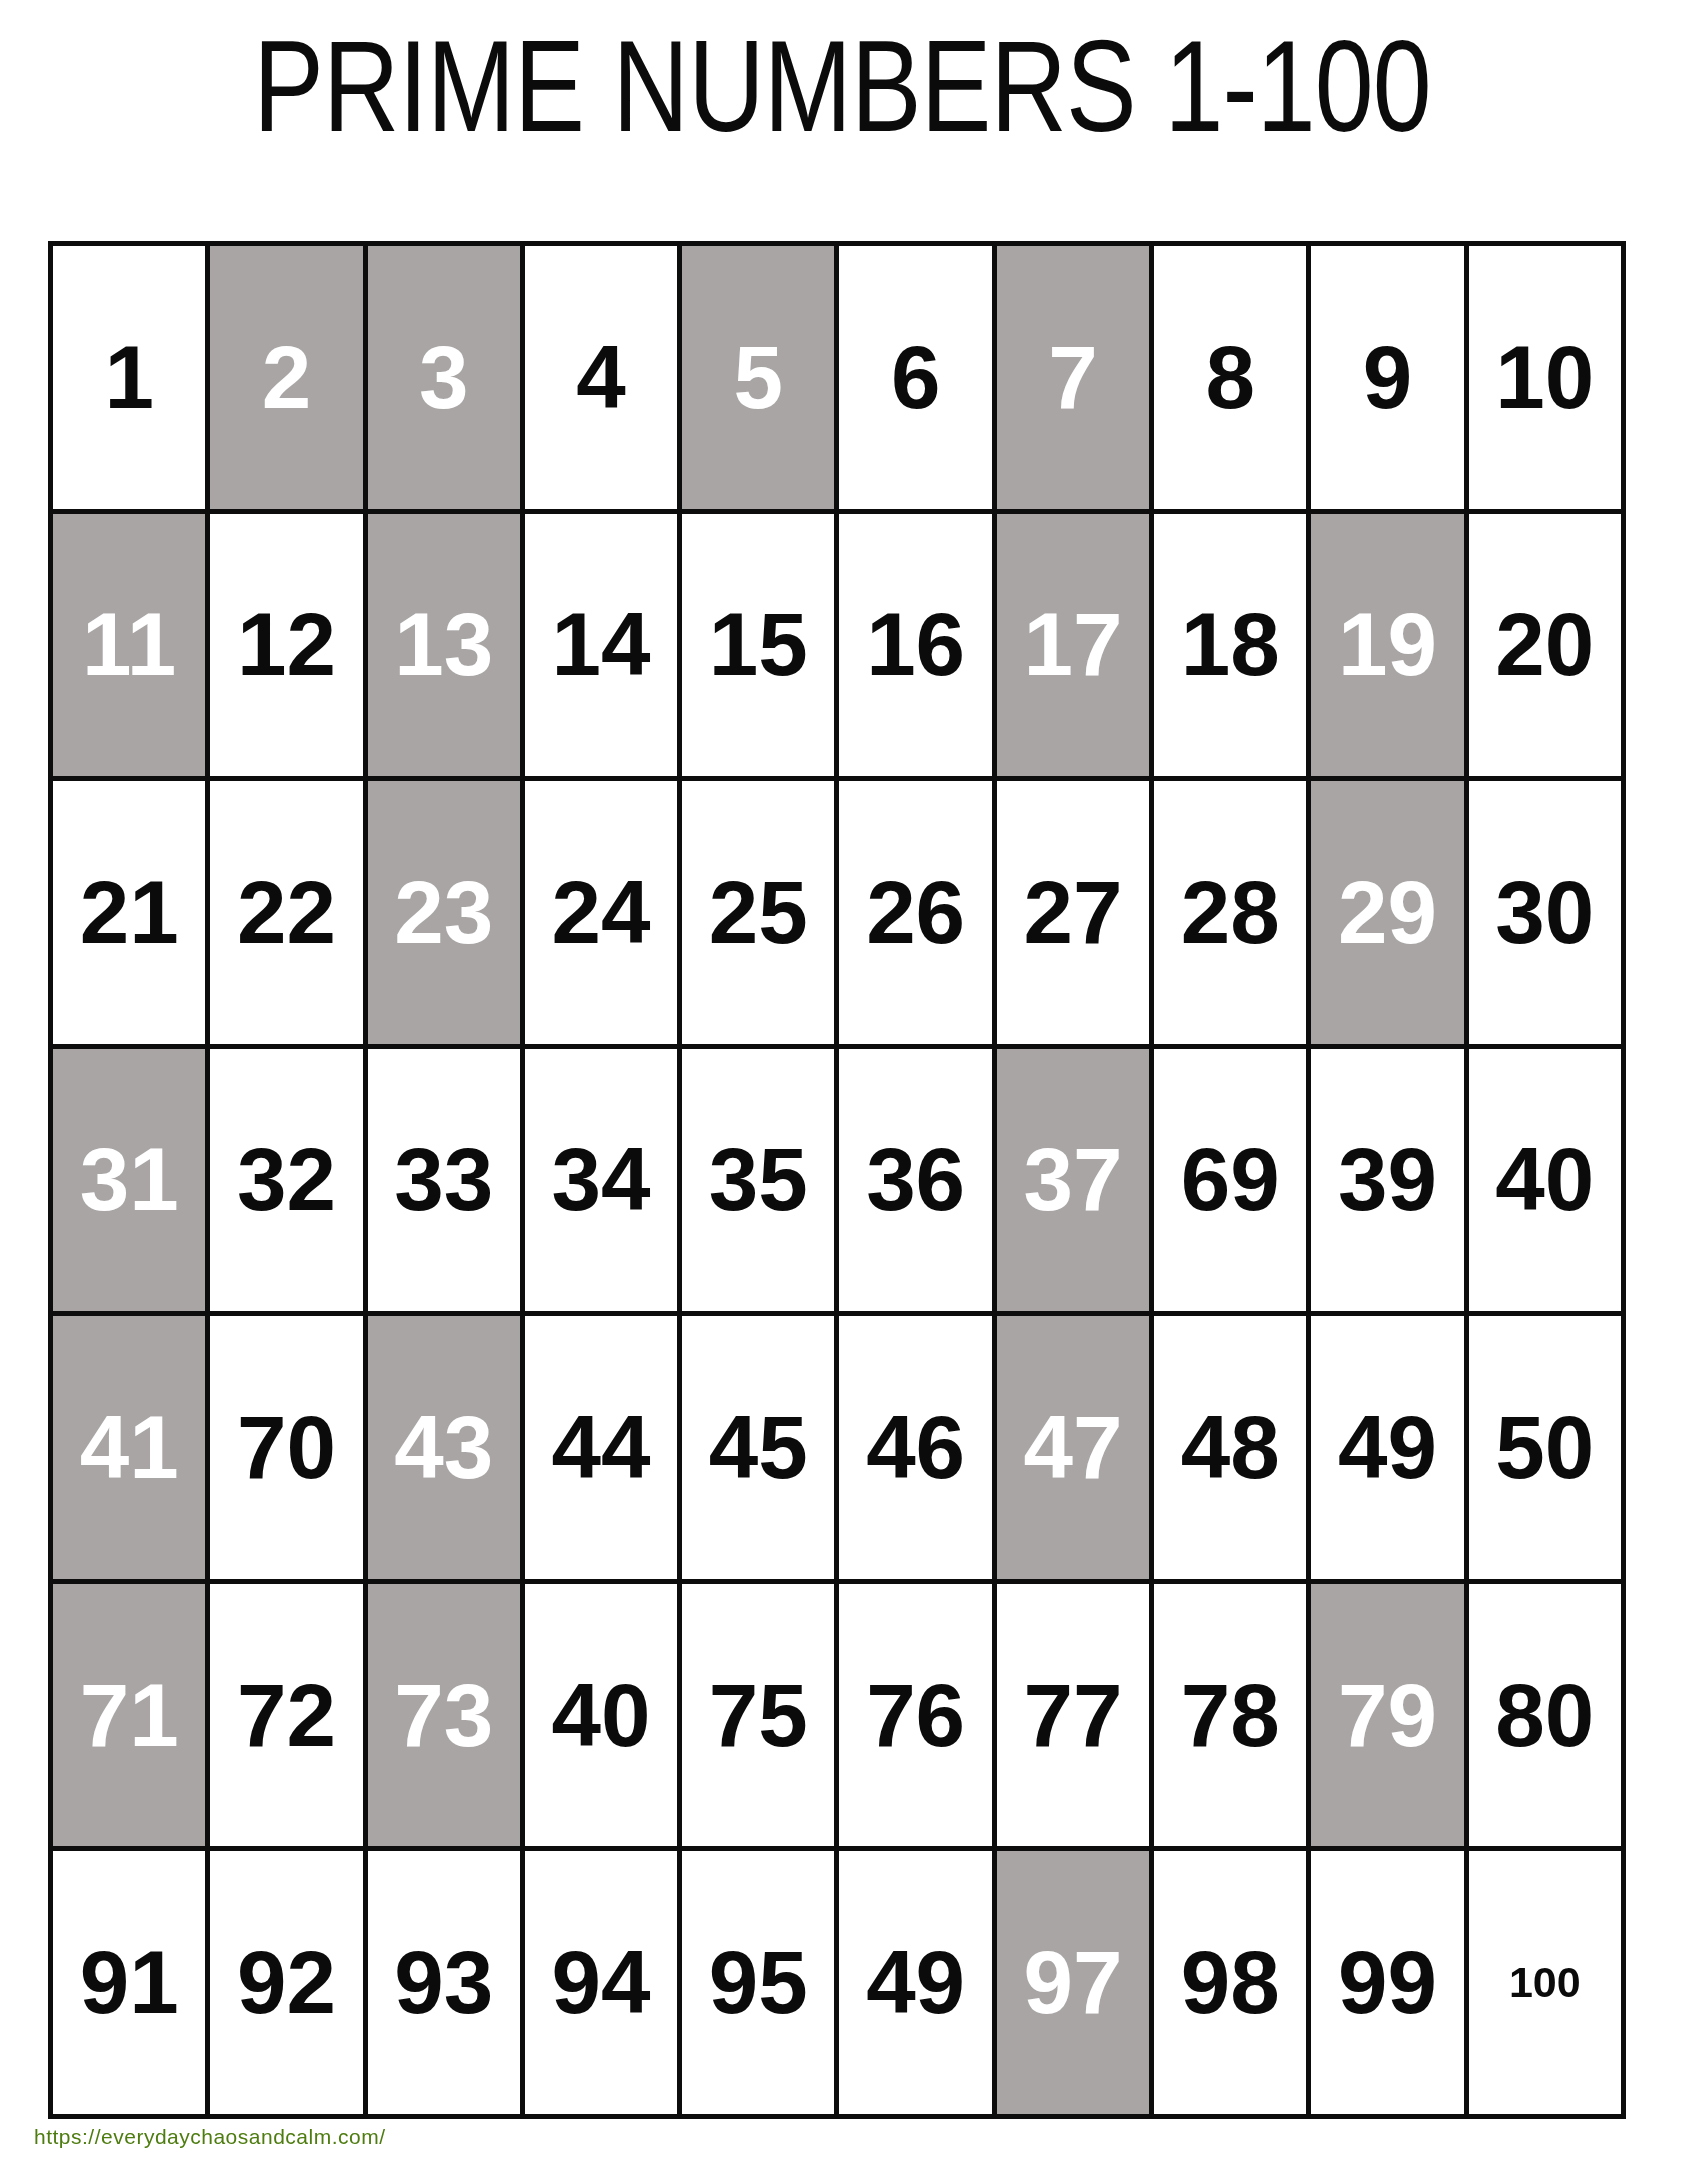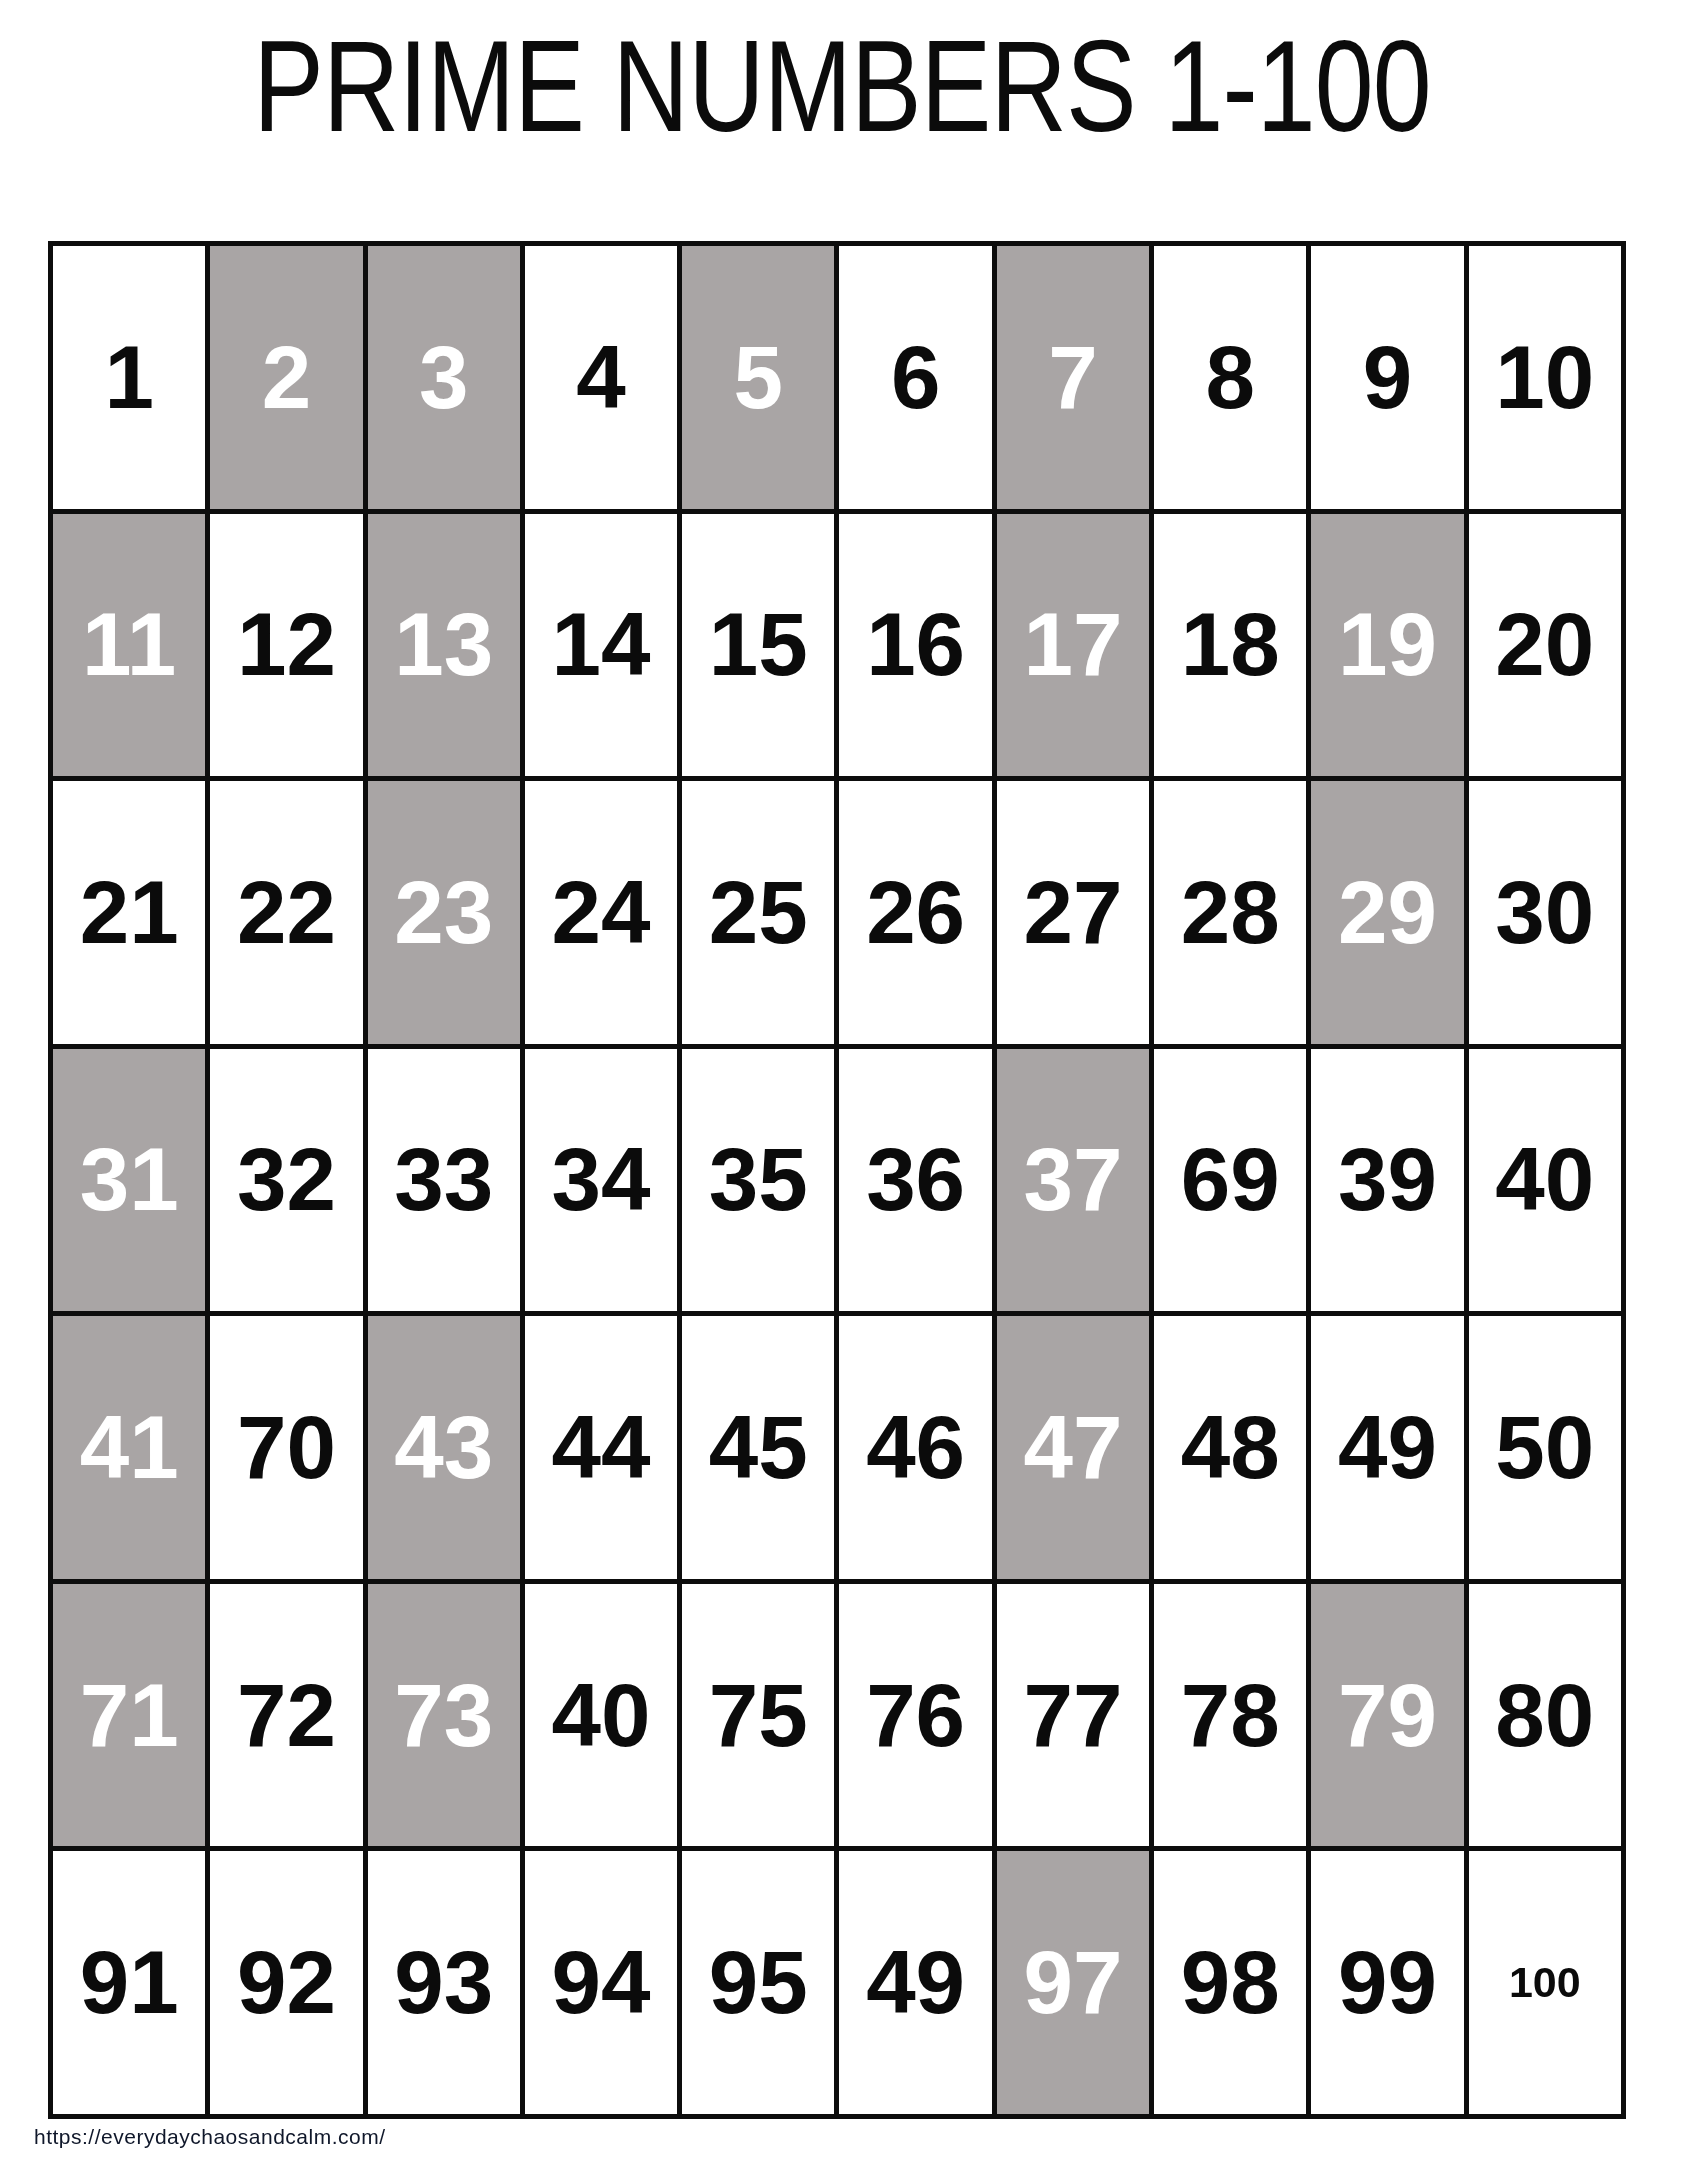--- a/index.html
+++ b/index.html
@@ -55,21 +55,21 @@
   }
   table.number-grid td.small-num {
     font-size: 43px;
   }
   .footer-url {
     position: absolute;
     left: 34px;
     top: 2125px;
     font-size: 21px;
     font-weight: 400;
-    color: #0f172a;
+    color: #4d7c0f;
     letter-spacing: 0.5px;
   }
 </style>
 </head>
 <body style="background: rgb(255, 255, 255);">
 
 <div class="page-title">PRIME NUMBERS 1-100</div>
 
 <table class="number-grid">
   <tbody>

